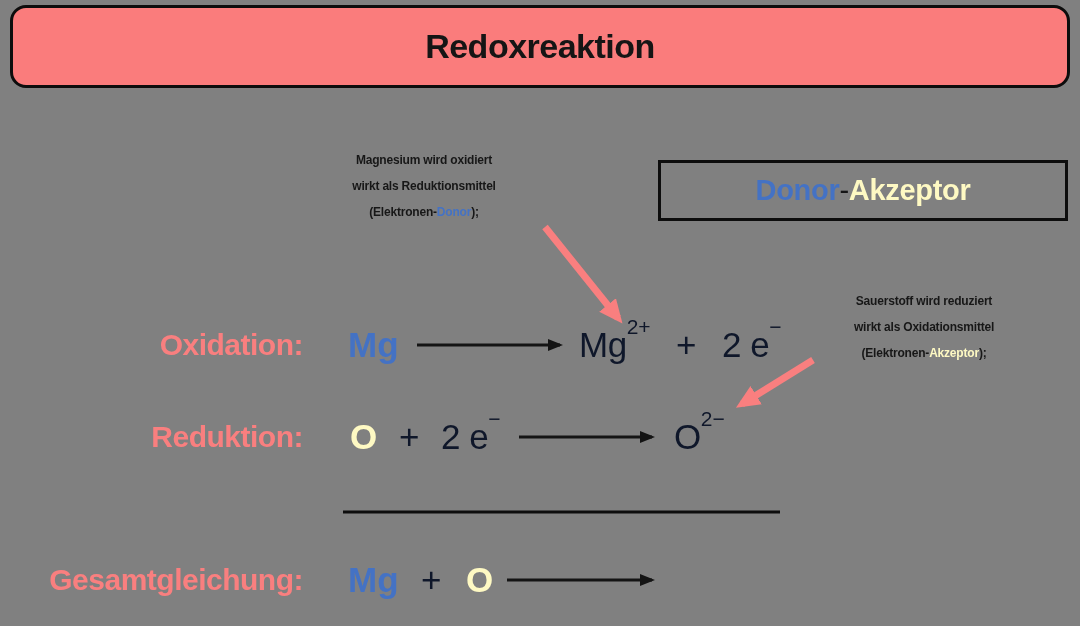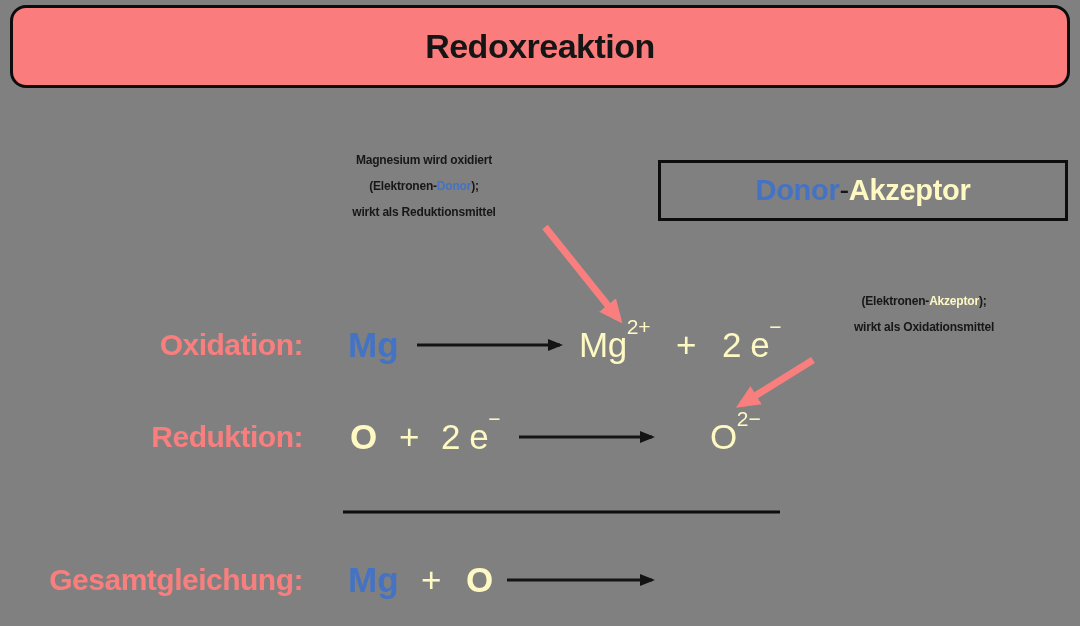--- a/index.html
+++ b/index.html
@@ -48,21 +48,21 @@
   .row{
     position:absolute;left:0;width:1080px;height:48px;
   }
   .row span.pos{
     position:absolute;top:0;line-height:48px;white-space:pre;
   }
   .row .label{
     left:0;width:303px;text-align:right;
     font-size:30px;font-weight:bold;color:#f97f7f;letter-spacing:-0.5px;
   }
-  .row .formula{font-size:35px;color:#fef9c3;letter-spacing:-0.5px;}
+  .row .formula{font-size:35px;color:#0f172a;letter-spacing:-0.5px;}
   .row .reactant{font-size:35px;font-weight:bold;}
   .row sup{
     font-size:21px;position:relative;top:-0.48em;line-height:0;letter-spacing:0;
   }
   .row-oxidation{top:321px;}
   .row-reduktion{top:413px;padding-left:18px;}
   .row-gesamt{top:556px;}
 </style>
 </head>
 <body>
@@ -85,47 +85,48 @@
     <line x1="545" y1="227" x2="618" y2="318" stroke="#f97f7f" stroke-width="7" marker-end="url(#mP)"></line>
     <line x1="813" y1="360" x2="742" y2="404" stroke="#f97f7f" stroke-width="7" marker-end="url(#mP)"></line>
   </svg>
 
   <div class="banner">
     <span>Redoxreaktion</span>
   </div>
 
   <div class="ann ann-donor">
     <div>Magnesium wird oxidiert</div>
+    <div>wirkt als Reduktionsmittel</div>
     <div><span>(Elektronen-</span><span class="blue">Donor</span><span>);</span></div>
-    <div>wirkt als Reduktionsmittel</div>
   </div>
 
   <div class="principle-box">
     <span class="blue b">Donor</span><span>-</span><span class="green b">Akzeptor</span>
   </div>
 
   <div class="ann ann-akzeptor">
+    <div>Sauerstoff wird reduziert</div>
+    <div>wirkt als Oxidationsmittel</div>
     <div><span>(Elektronen-</span><span class="green">Akzeptor</span><span>);</span></div>
-    <div>wirkt als Oxidationsmittel</div>
   </div>
 
   <div class="row row-oxidation">
     <span class="pos label">Oxidation:</span>
     <span class="pos reactant blue" style="left:348px">Mg</span>
     <span class="pos formula" style="left:579px"><span>Mg</span><sup>2+</sup></span>
     <span class="pos formula" style="left:676px">+</span>
     <span class="pos formula" style="left:722px"><span>2 e</span><sup>−</sup></span>
   </div>
 
   <div class="row row-reduktion">
     <span class="pos label">Reduktion:</span>
     <span class="pos reactant green" style="left:350px">O</span>
     <span class="pos formula" style="left:399px">+</span>
     <span class="pos formula" style="left:441px"><span>2 e</span><sup>−</sup></span>
-    <span class="pos formula" style="left:710px"><span>O</span><sup>2−</sup></span>
+    <span class="pos formula" style="left:674px"><span>O</span><sup>2−</sup></span>
   </div>
 
   <div class="row row-gesamt">
     <span class="pos label">Gesamtgleichung:</span>
     <span class="pos reactant blue" style="left:348px">Mg</span>
     <span class="pos formula" style="left:421px">+</span>
     <span class="pos reactant green" style="left:466px">O</span>
   </div>
 
 </div>

